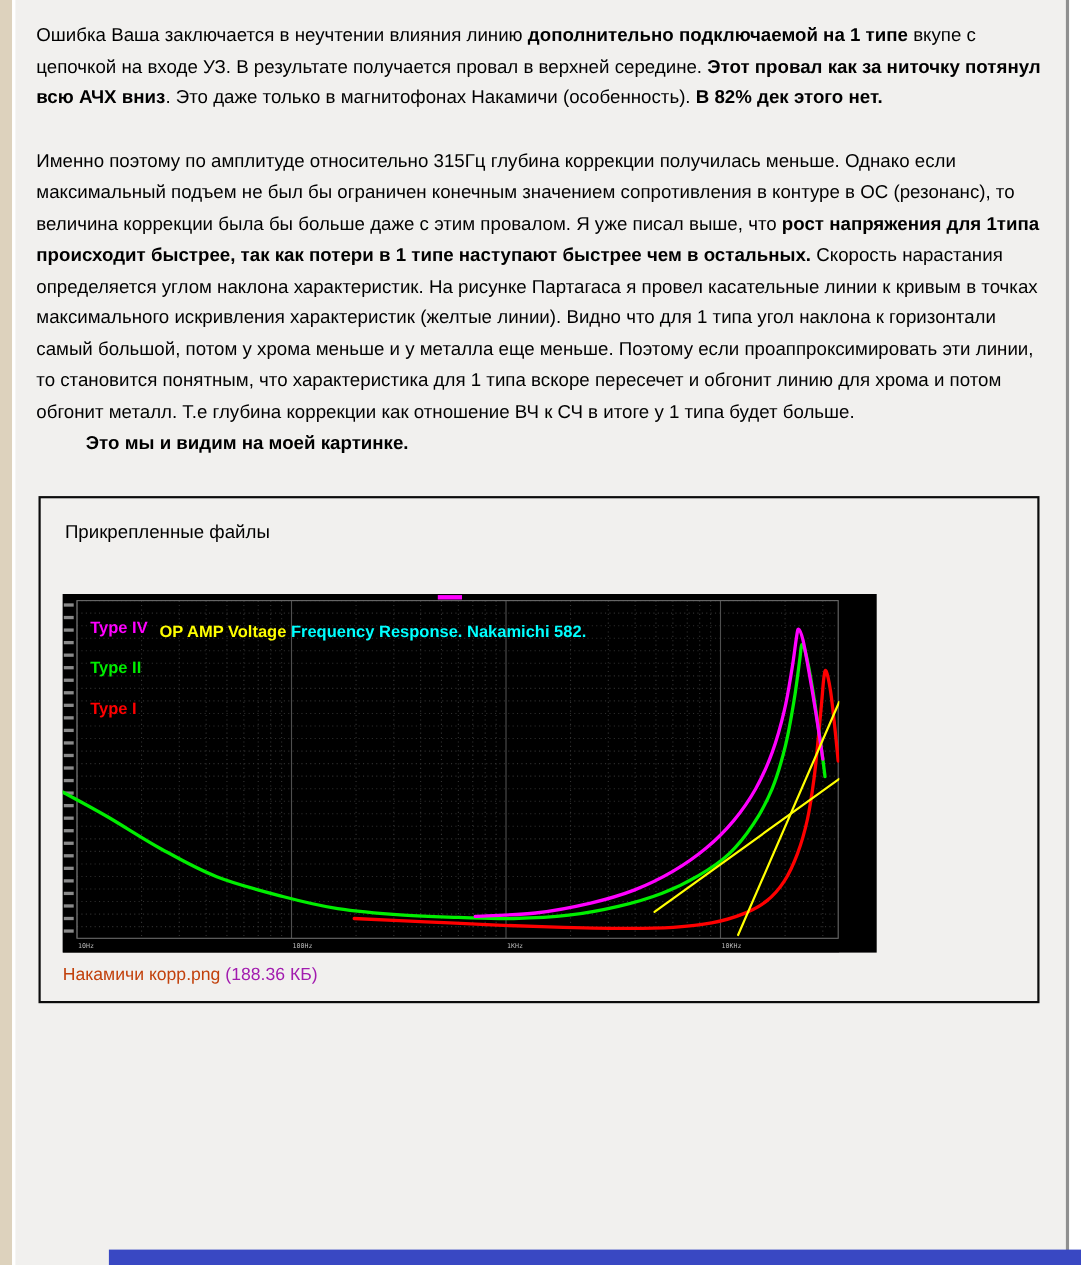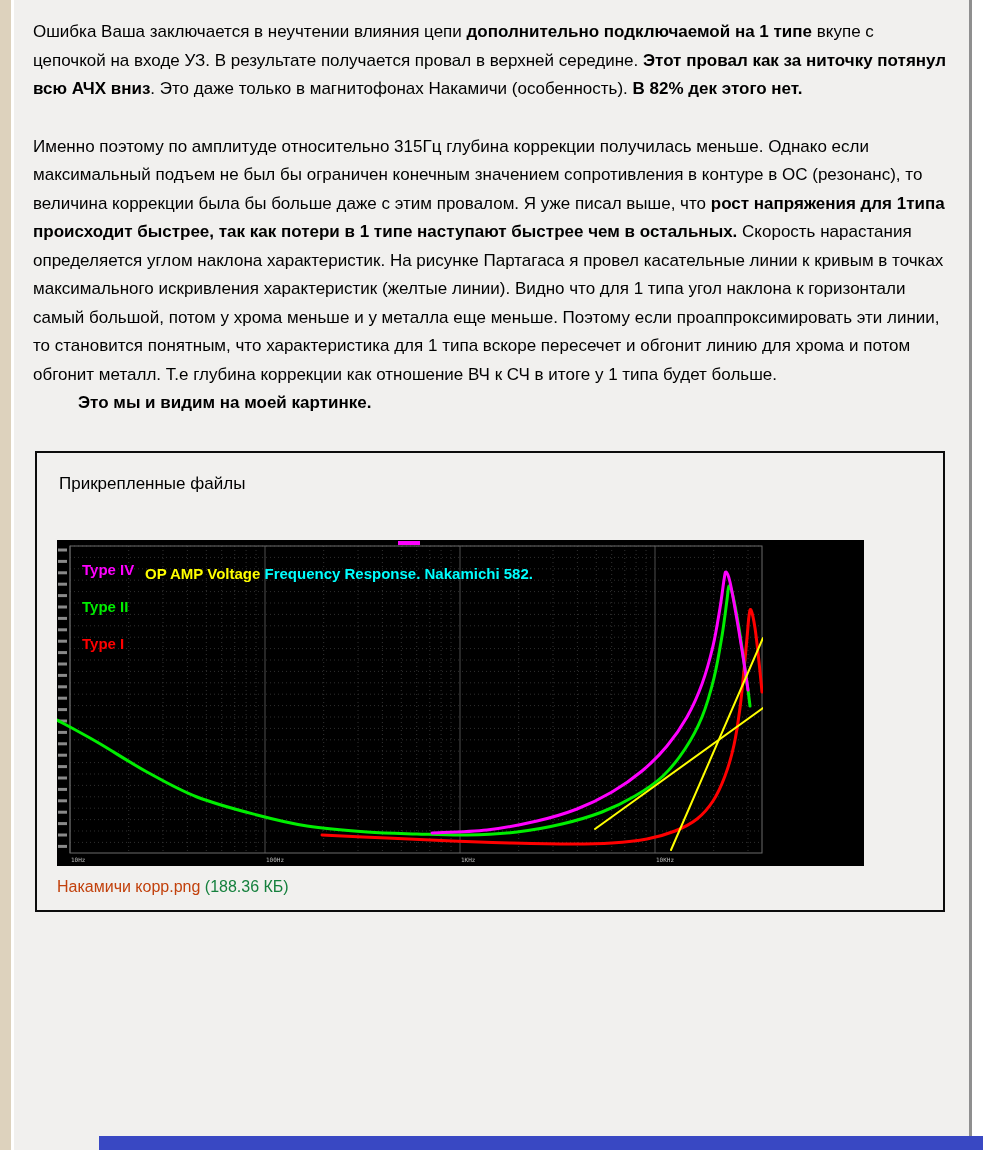--- a/index.html
+++ b/index.html
@@ -18,37 +18,37 @@
   .post-text b{font-weight:700;}
   .para1{margin:0 0 29px 0;}
   .para2{margin:0;}
   .line-bold{font-weight:700;}
   .attach-panel{
     margin-top:33px;margin-left:2px;width:866px;
     border:2px solid #0c0c0c;background:#f1f0ee;
     padding:17px 20px 14px 20px;
   }
   .attach-title{font-size:17px;margin:4px 0 46px 2px;}
-  .chart-wrap{width:807px;height:326px;background:#000;position:relative;}
+  .chart-wrap{width:740px;height:326px;background:#000;position:relative;}
   .chart-wrap svg{position:absolute;left:0;top:0;}
   .file-line{margin-top:12px;font-size:16px;}
   .file-link{color:#c2410c;text-decoration:none;cursor:pointer;}
-  .file-size{color:#15803d;}
+  .file-size{color:#a21caf;}
   .bottom-bar{position:absolute;left:99px;right:0;bottom:0;height:14px;background:#3948c3;}
 </style>
 </head>
 <body>
 
 <div class="left-strip"></div>
 <div class="left-gap"></div>
 <div class="right-line"></div>
 <div class="right-white"></div>
 
 <div class="main">
-  <div class="post-text para1"><span>Ошибка Ваша заключается в неучтении влияния цепи </span><b>дополнительно подключаемой на 1 типе</b><span> вкупе с цепочкой на входе УЗ. В результате получается провал в верхней середине. </span><b>Этот провал как за ниточку потянул всю АЧХ вниз</b><span>. Это даже только в магнитофонах Накамичи (особенность). </span><b>В 82% дек этого нет.</b></div>
+  <div class="post-text para1"><span>Ошибка Ваша заключается в неучтении влияния линию </span><b>дополнительно подключаемой на 1 типе</b><span> вкупе с цепочкой на входе УЗ. В результате получается провал в верхней середине. </span><b>Этот провал как за ниточку потянул всю АЧХ вниз</b><span>. Это даже только в магнитофонах Накамичи (особенность). </span><b>В 82% дек этого нет.</b></div>
   <div class="post-text para2"><span>Именно поэтому по амплитуде относительно 315Гц глубина коррекции получилась меньше. Однако если максимальный подъем не был бы ограничен конечным значением сопротивления в контуре в ОС (резонанс), то величина коррекции была бы больше даже с этим провалом. Я уже писал выше, что </span><b>рост напряжения для 1типа происходит быстрее, так как потери в 1 типе наступают быстрее чем в остальных.</b><span> Скорость нарастания определяется углом наклона характеристик. На рисунке Партагаса я провел касательные линии к кривым в точках максимального искривления характеристик (желтые линии). Видно что для 1 типа угол наклона к горизонтали самый большой, потом у хрома меньше и у металла еще меньше. Поэтому если проаппроксимировать эти линии, то становится понятным, что характеристика для 1 типа вскоре пересечет и обгонит линию для хрома и потом обгонит металл. Т.е глубина коррекции как отношение ВЧ к СЧ в итоге у 1 типа будет больше.</span></div>
   <div class="post-text line-bold">Это мы и видим на моей картинке.</div>
 
   <div class="attach-panel">
     <div class="attach-title">Прикрепленные файлы</div>
     <div class="chart-wrap">
       <svg id="chart-svg" width="706" height="326" viewBox="0 0 706 326">
           <rect x="0" y="0" width="706" height="326" fill="#000"></rect>
           <line x1="13" y1="6" x2="705" y2="6" stroke="#2f2f2f" stroke-width="1" stroke-dasharray="1 3"></line>
           <line x1="13" y1="17.4" x2="705" y2="17.4" stroke="#2f2f2f" stroke-width="1" stroke-dasharray="1 3"></line>

